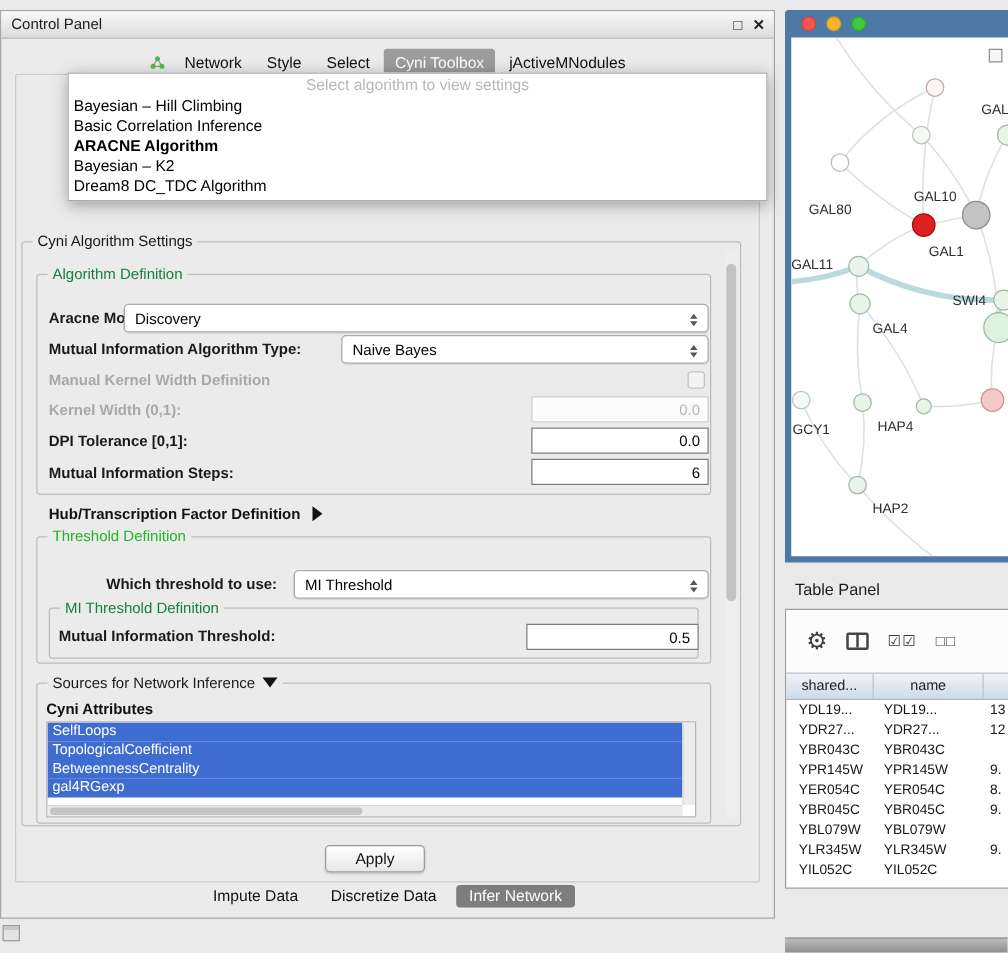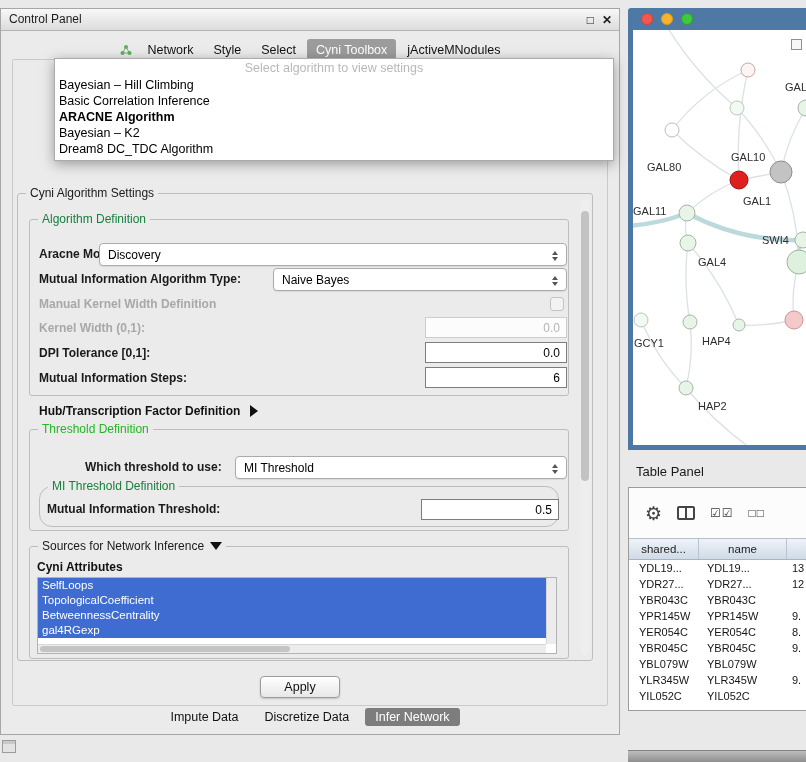--- a/index.html
+++ b/index.html
@@ -54,21 +54,21 @@
   #lbl-dpi{left:38px;top:333px;line-height:22px;}    #fld-dpi{left:424px;top:333px;width:142px;}
   #lbl-steps{left:38px;top:358px;line-height:22px;}  #fld-steps{left:424px;top:358px;width:142px;}
 
   #hub-row{position:absolute;left:38px;top:393px;height:18px;display:flex;align-items:center;gap:10px;}
   #hub-row .hlabel{font-weight:bold;font-size:12px;}
   .tri-right{width:0;height:0;border-top:6px solid transparent;border-bottom:6px solid transparent;border-left:8px solid #111;}
   .tri-down{width:0;height:0;border-left:6px solid transparent;border-right:6px solid transparent;border-top:8px solid #111;}
 
   #tg{left:28px;top:420px;width:540px;height:102px;}
   #lbl-which{left:84px;top:447px;} #cmb-which{left:234px;top:447px;width:332px;}
-  #mtg{left:38px;top:477px;width:520px;height:41px;border-radius:13px;}
+  #mtg{left:38px;top:477px;width:520px;height:41px;}
   #lbl-mithr{left:46px;top:489px;line-height:22px;} #fld-mithr{left:420px;top:490px;width:138px;}
 
   #src{left:28px;top:537px;width:540px;height:113px;}
   #lbl-attrs{position:absolute;left:36px;top:551px;font-weight:bold;font-size:12px;}
   #attr-list{position:absolute;left:36px;top:568px;width:520px;height:77px;background:#fff;border:1px solid #b3b3b3;overflow:hidden;}
   .attr-item{height:15px;line-height:15px;padding-left:4px;font-size:11.5px;color:#fff;background:#3f6cd1;width:calc(100% - 10px);white-space:nowrap;}
   #attr-vtrack{position:absolute;right:0;top:0;width:10px;bottom:9px;background:#ececec;border-left:1px solid #d8d8d8;}
   #attr-htrack{position:absolute;left:0;bottom:0;height:9px;width:calc(100% - 10px);background:#ececec;border-top:1px solid #d8d8d8;}
   #attr-hthumb{position:absolute;left:2px;top:1px;width:250px;height:6px;background:#c4c4c4;border-radius:3px;}
 

